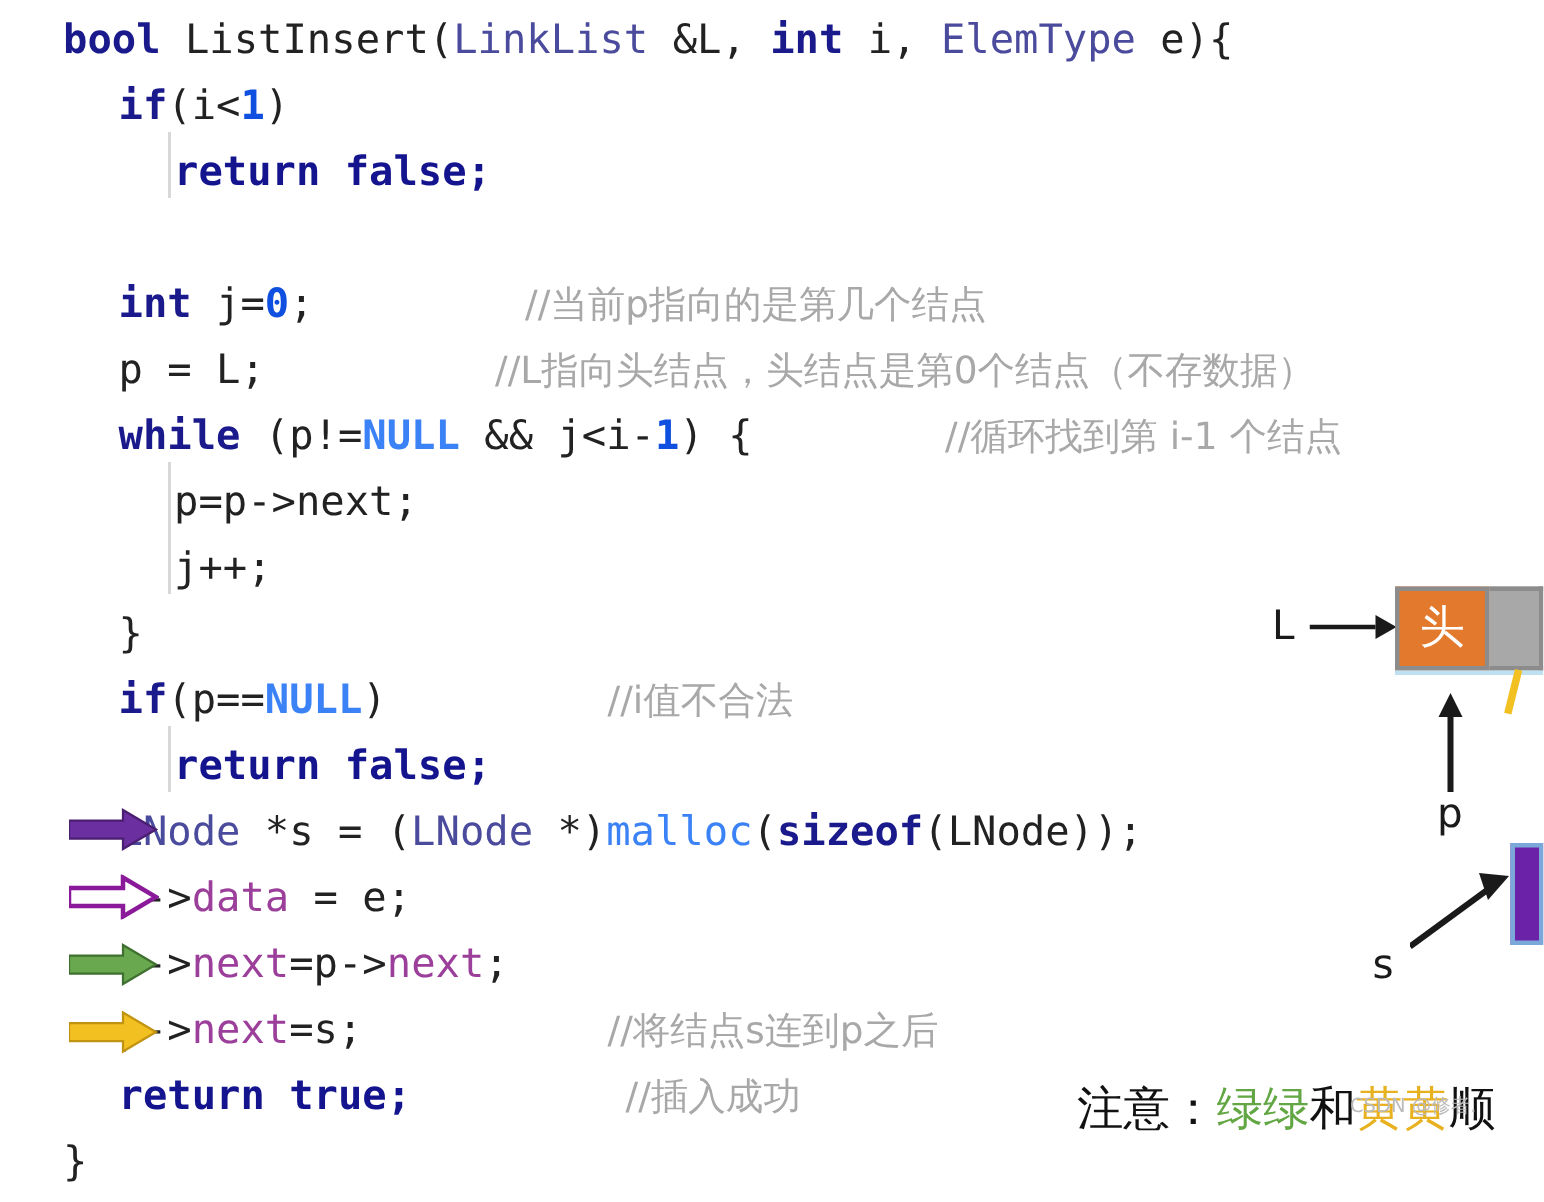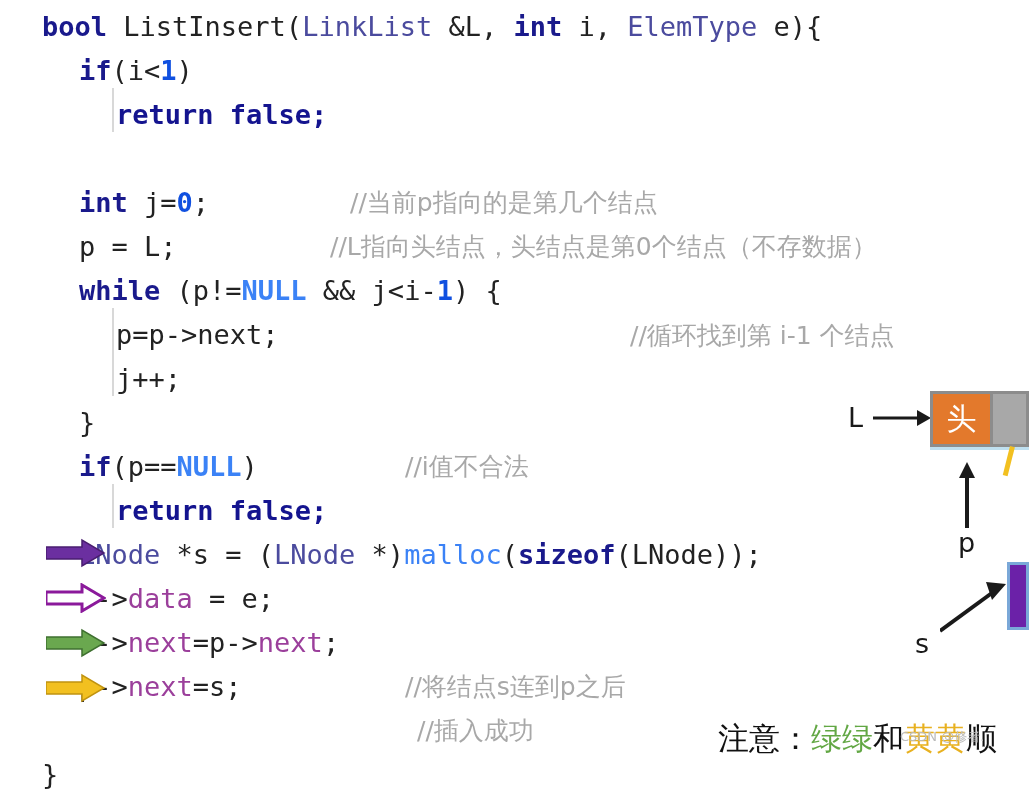--- a/index.html
+++ b/index.html
@@ -175,31 +175,31 @@
   <div class="guide" style="left:112px; top:88px; height:44px;"></div>
   <div class="guide" style="left:112px; top:308px; height:88px;"></div>
   <div class="guide" style="left:112px; top:484px; height:44px;"></div>
 
   <div class="code" id="code-area">
       <div class="line" style="top: 0px;"><span style="position: absolute; left: 42px;"><span class="tok kw">bool</span><span class="tok plain"> </span><span class="tok plain">ListInsert</span><span class="tok plain">(</span><span class="tok type">LinkList</span><span class="tok plain"> &amp;L, </span><span class="tok kw">int</span><span class="tok plain"> i, </span><span class="tok type">ElemType</span><span class="tok plain"> e){</span></span></div>
       <div class="line" style="top: 44px; padding-left: 28px;"><span style="position: absolute; left: 79px;"><span class="tok kw">if</span><span class="tok plain">(i&lt;</span><span class="tok num">1</span><span class="tok plain">)</span></span></div>
       <div class="line" style="top: 88px;"><span style="position: absolute; left: 116px;"><span class="tok kw2">return</span><span class="tok plain"> </span><span class="tok kw2">false</span><span class="tok kw2">;</span></span></div>
       <div class="line" style="top: 176px;"><span style="position: absolute; left: 79px;"><span class="tok kw">int</span><span class="tok plain"> j=</span><span class="tok num">0</span><span class="tok plain">;</span></span><span class="cmt" style="position: absolute; left: 330px; margin-left: 20px;">//当前p指向的是第几个结点</span></div>
       <div class="line" style="top: 220px;"><span style="position: absolute; left: 79px;"><span class="tok plain">p = L;</span></span><span class="cmt" style="position: absolute; left: 330px;">//L指向头结点，头结点是第0个结点（不存数据）</span></div>
-      <div class="line" style="top: 264px;"><span style="position: absolute; left: 79px;"><span class="tok kw">while</span><span class="tok plain"> (p!=</span><span class="tok nul">NULL</span><span class="tok plain"> &amp;&amp; j&lt;i-</span><span class="tok num">1</span><span class="tok plain">) {</span></span><span class="cmt" style="position: absolute; left: 630px; margin-top: 45px;">//循环找到第 i-1 个结点</span></div>
+      <div class="line" style="top: 264px;"><span style="position: absolute; left: 79px;"><span class="tok kw">while</span><span class="tok plain"> (p!=</span><span class="tok nul">NULL</span><span class="tok plain"> &amp;&amp; j&lt;i-</span><span class="tok num">1</span><span class="tok plain">) {</span></span><span class="cmt" style="position: absolute; left: 630px;">//循环找到第 i-1 个结点</span></div>
       <div class="line" style="top: 308px;"><span style="position: absolute; left: 116px;"><span class="tok plain">p=p-&gt;next;</span></span></div>
       <div class="line" style="top: 352px;"><span style="position: absolute; left: 116px;"><span class="tok plain">j++;</span></span></div>
       <div class="line" style="top: 396px;"><span style="position: absolute; left: 79px;"><span class="tok plain">}</span></span></div>
       <div class="line" style="top: 440px;"><span style="position: absolute; left: 79px;"><span class="tok kw">if</span><span class="tok plain">(p==</span><span class="tok nul">NULL</span><span class="tok plain">)</span></span><span class="cmt" style="position: absolute; left: 405px;">//i值不合法</span></div>
       <div class="line" style="top: 484px;"><span style="position: absolute; left: 116px;"><span class="tok kw2">return</span><span class="tok plain"> </span><span class="tok kw2">false</span><span class="tok kw2">;</span></span></div>
       <div class="line" style="top: 528px;"><span style="position: absolute; left: 79px;"><span class="tok type">LNode</span><span class="tok plain"> *s = (</span><span class="tok type">LNode</span><span class="tok plain"> *)</span><span class="tok fn">malloc</span><span class="tok plain">(</span><span class="tok kw">sizeof</span><span class="tok plain">(LNode));</span></span></div>
       <div class="line" style="top: 572px;"><span style="position: absolute; left: 79px;"><span class="tok plain">s-&gt;</span><span class="tok member">data</span><span class="tok plain"> = e;</span></span></div>
       <div class="line" style="top: 616px;"><span style="position: absolute; left: 79px;"><span class="tok plain">s-&gt;</span><span class="tok member">next</span><span class="tok plain">=p-&gt;</span><span class="tok member">next</span><span class="tok plain">;</span></span></div>
       <div class="line" style="top: 660px;"><span style="position: absolute; left: 79px;"><span class="tok plain">p-&gt;</span><span class="tok member">next</span><span class="tok plain">=s;</span></span><span class="cmt" style="position: absolute; left: 405px;">//将结点s连到p之后</span></div>
-      <div class="line" style="top: 704px;"><span class="cmt" style="position: absolute; left: 405px; margin-left: 12px;">//插入成功</span></div>
+      <div class="line" style="top: 704px;"><span style="position: absolute; left: 79px;"><span class="tok kw2">return</span><span class="tok plain"> </span><span class="tok kw2">true</span><span class="tok kw2">;</span></span><span class="cmt" style="position: absolute; left: 405px; margin-left: 12px;">//插入成功</span></div>
       <div class="line" style="top: 748px;"><span style="position: absolute; left: 42px;"><span class="tok plain">}</span></span></div>
     </div>
 
   <svg class="callout-tail" width="40" height="30" viewBox="0 0 40 30" style="left:492px; top:312px;">
     <polygon points="2,0 36,22 20,24" fill="#6aba43" stroke="#4e9b2e" stroke-width="2"></polygon>
   </svg>
 
   <svg class="blockarrow" style="left:46px; top:538px;" width="60" height="30" viewBox="0 0 60 30">
     <polygon points="0,9 36,9 36,2 58,15 36,28 36,21 0,21" fill="#6b2fa0" stroke="#4a1e70" stroke-width="1.5"></polygon>
   </svg>

